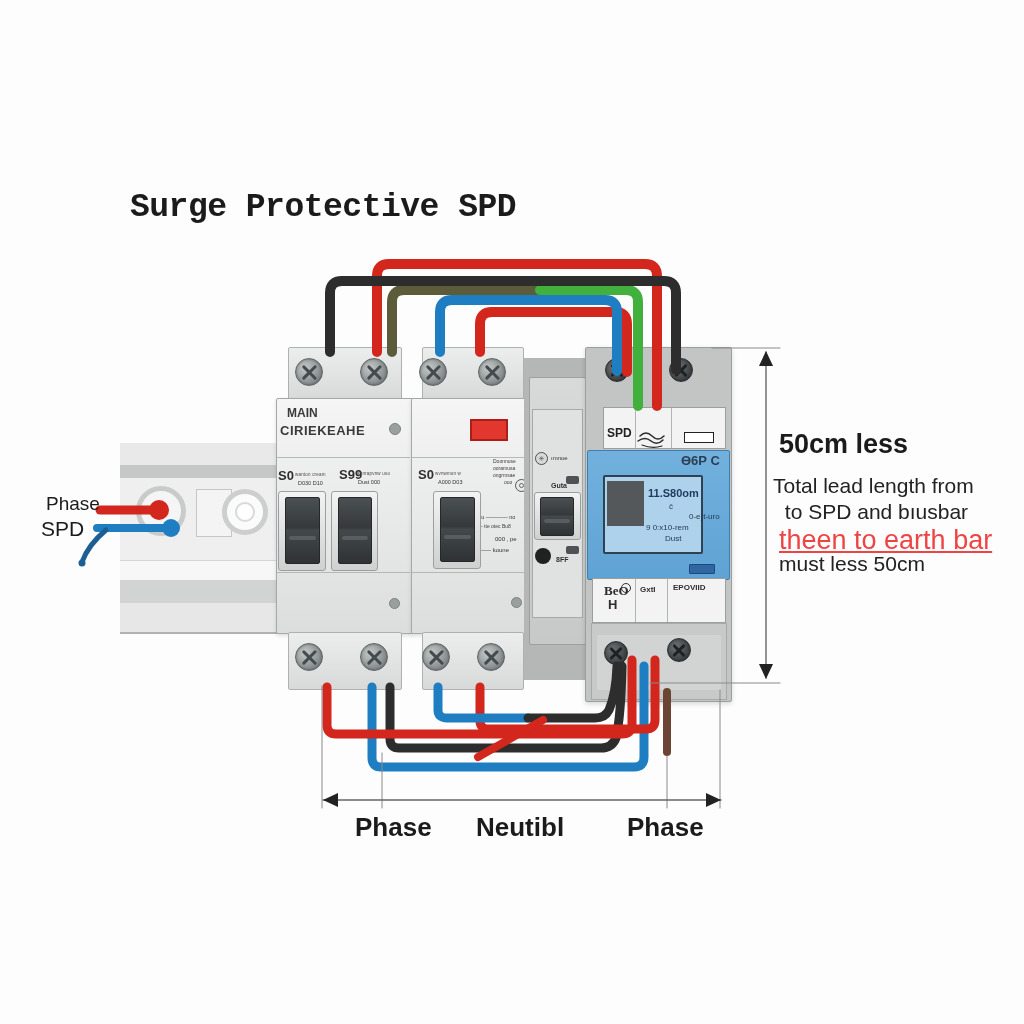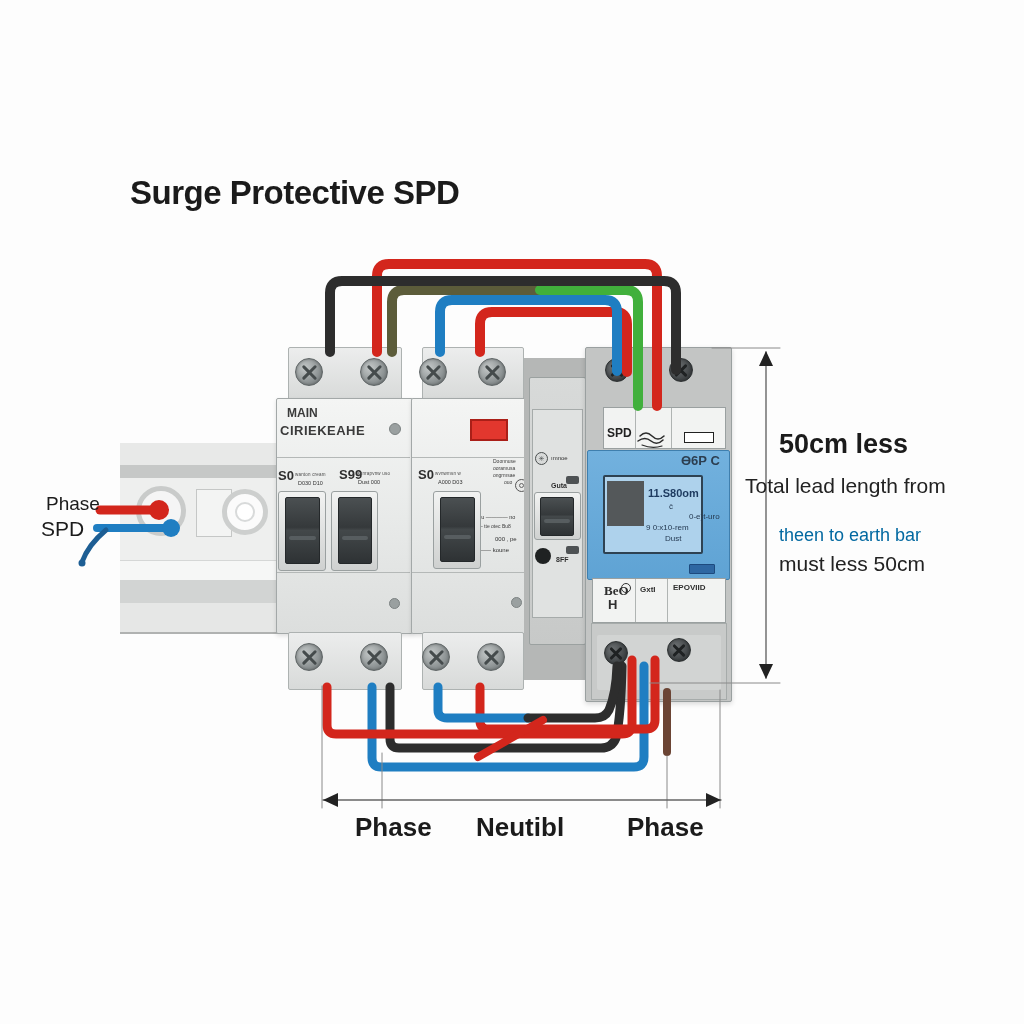--- a/index.html
+++ b/index.html
@@ -181,27 +181,28 @@
 
     <path stroke-width="1.4" d="M323,800 H721" stroke="#666666"></path>
     <polygon fill="#222" points="323,800 338,793 338,807"></polygon>
     <polygon fill="#222" points="721,800 706,793 706,807"></polygon>
 
     <path stroke-width="1.4" d="M766,352 V678" stroke="#666666"></path>
     <polygon fill="#222" points="766,351 759,366 773,366"></polygon>
     <polygon fill="#222" points="766,679 759,664 773,664"></polygon>
   </svg>
 
-  <span class="t b" style="left:130px;top:175px;font-size:33px;letter-spacing:-.5px;z-index:50;">Surge Protective SPD</span>
+  <span class="t b" style="left:130px;top:190px;font-size:33px;letter-spacing:-.5px;z-index:50;font-family:Liberation Mono, monospace;">Surge Protective SPD</span>
 
   <span class="t" style="left:46px;top:494px;font-size:19px;z-index:50;">Phase</span>
   <span class="t" style="left:41px;top:517px;font-size:21px;z-index:50;">SPD</span>
 
   <span class="t b" style="left:779px;top:430px;font-size:27px;z-index:50;">50cm less</span>
-  <span class="t" style="left:745px;top:474px;font-size:21px;color:#222;z-index:50;">Total lead length from</span>
-  <span class="t" style="left:779px;top:526px;font-size:18px;color:#0369a1;z-index:50;">theen to earth bar</span>
+  <span class="t" style="left:773px;top:474px;font-size:21px;color:#222;z-index:50;">Total lead length from</span>
+  <span class="t" style="left:779px;top:500px;font-size:21px;color:#222;z-index:50;white-space:pre;"> to SPD and bıusbar</span>
+  <span class="t" style="left:779px;top:526px;font-size:27px;color:#ef4444;z-index:50;text-decoration:underline;">theen to earth bar</span>
   <span class="t" style="left:779px;top:552px;font-size:21px;color:#222;z-index:50;">must less 50cm</span>
 
   <span class="t b" style="left:355px;top:813px;font-size:26px;z-index:50;">Phase</span>
   <span class="t b" style="left:476px;top:813px;font-size:26px;z-index:50;">Neutibl</span>
   <span class="t b" style="left:627px;top:813px;font-size:26px;z-index:50;">Phase</span>
 
 </div>
 
 </body></html>

